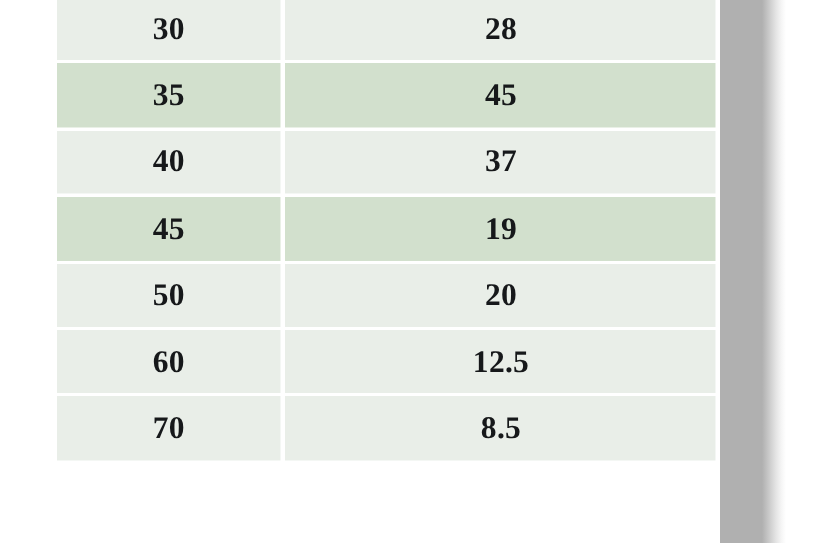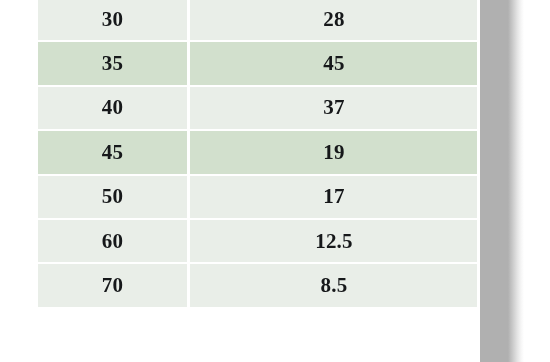--- a/index.html
+++ b/index.html
@@ -132,21 +132,21 @@
           <td class="col-last">37</td>
         </tr>
 
         <tr class="row-dark">
           <td>45</td>
           <td class="col-last">19</td>
         </tr>
 
         <tr class="row-light">
           <td>50</td>
-          <td class="col-last">17</td>
+          <td class="col-last">20</td>
         </tr>
 
 
         <tr class="row-light">
           <td>60</td>
           <td class="col-last">12.5</td>
         </tr>
 
 
         <tr class="row-light">

